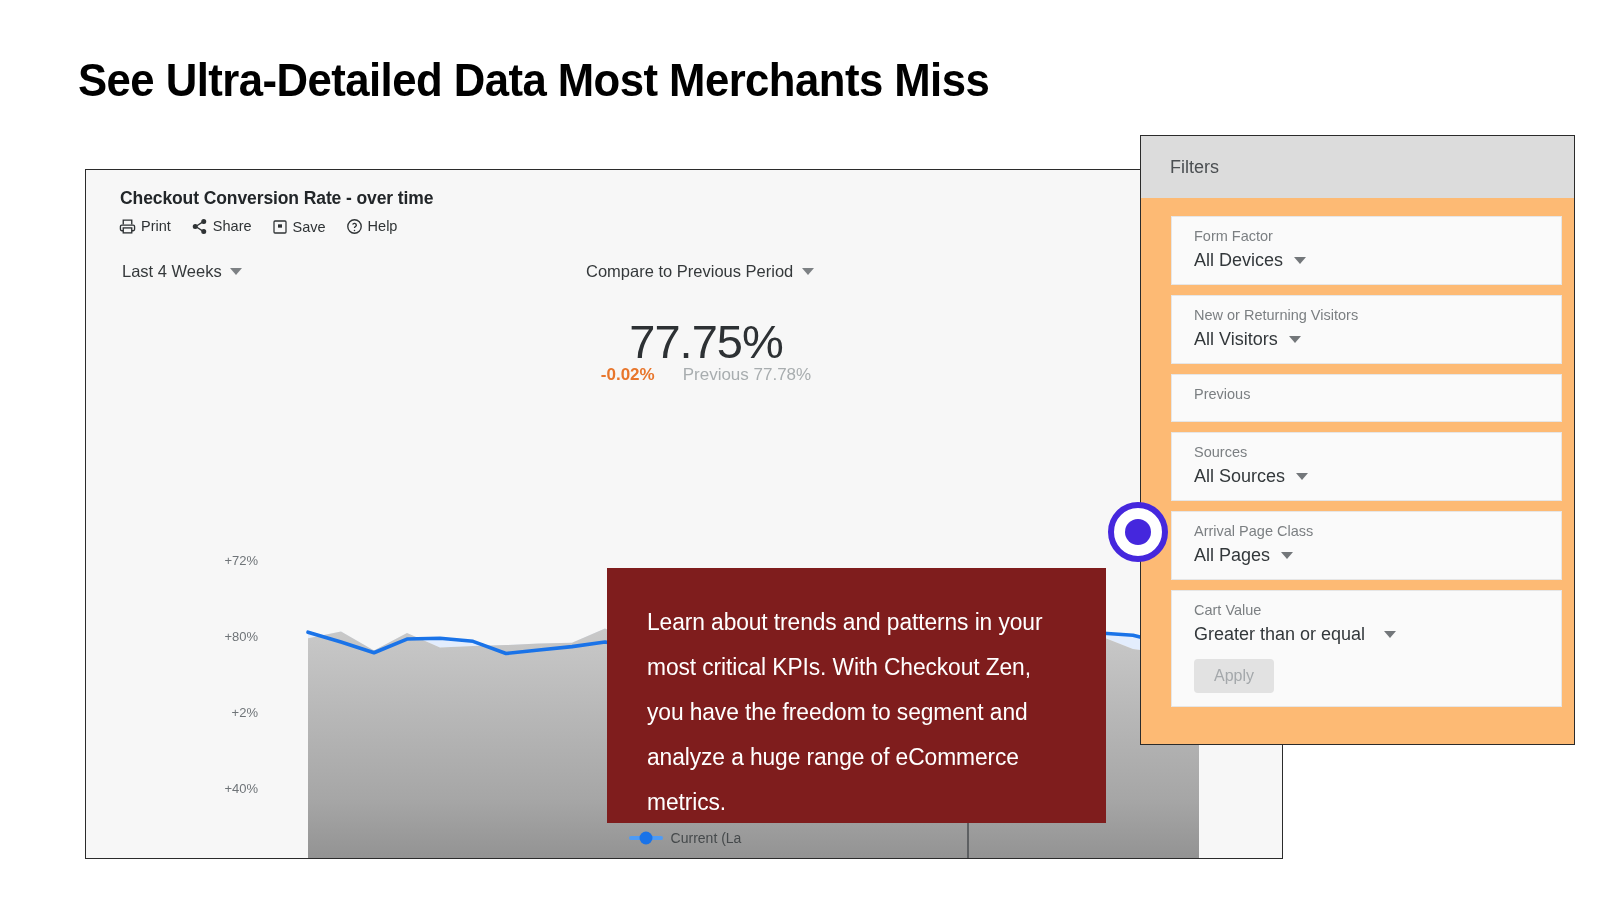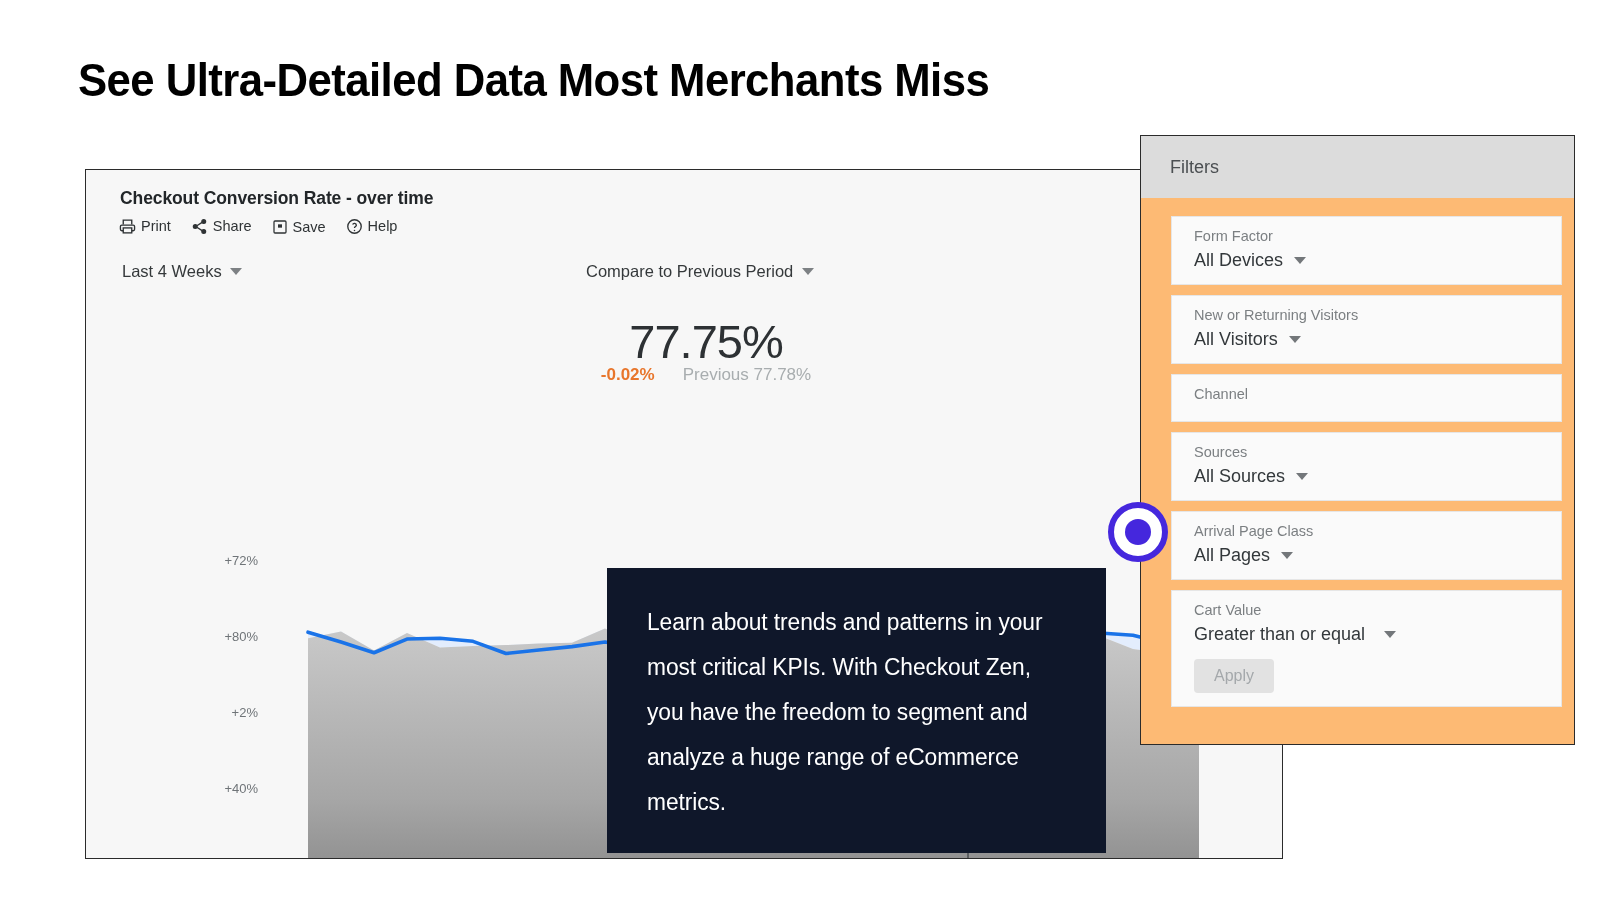--- a/index.html
+++ b/index.html
@@ -153,22 +153,22 @@
     width: 60px; height: 60px; border-radius: 50%;
     border: 6px solid #4527dd; background: #ffffff;
     display: flex; align-items: center; justify-content: center;
     cursor: pointer;
   }
   .hotspot-dot { width: 26px; height: 26px; border-radius: 50%; background: #4527dd; }
 
   
   .tooltip {
     position: absolute; left: 607px; top: 568px;
-    width: 499px; height: 285px;
-    background: #0f172a;
+    width: 499px; height: 255px;
+    background: #7f1d1d;
     padding: 32px 34px 0 40px;
   }
   .tooltip p {
     color: #ffffff;
     font-size: 23.5px;
     line-height: 45px;
     letter-spacing: -0.1px;
     transform: scaleX(0.97);
     transform-origin: left top;
   }
@@ -294,21 +294,21 @@
 
       <div class="filter-card">
         <div class="filter-label">New or Returning Visitors</div>
         <div class="filter-value">
           <span>All Visitors</span>
           <span class="caret"></span>
         </div>
       </div>
 
       <div class="filter-card">
-        <div class="filter-label">Channel</div>
+        <div class="filter-label">Previous</div>
       </div>
 
       <div class="filter-card">
         <div class="filter-label">Sources</div>
         <div class="filter-value">
           <span>All Sources</span>
           <span class="caret"></span>
         </div>
       </div>
 

